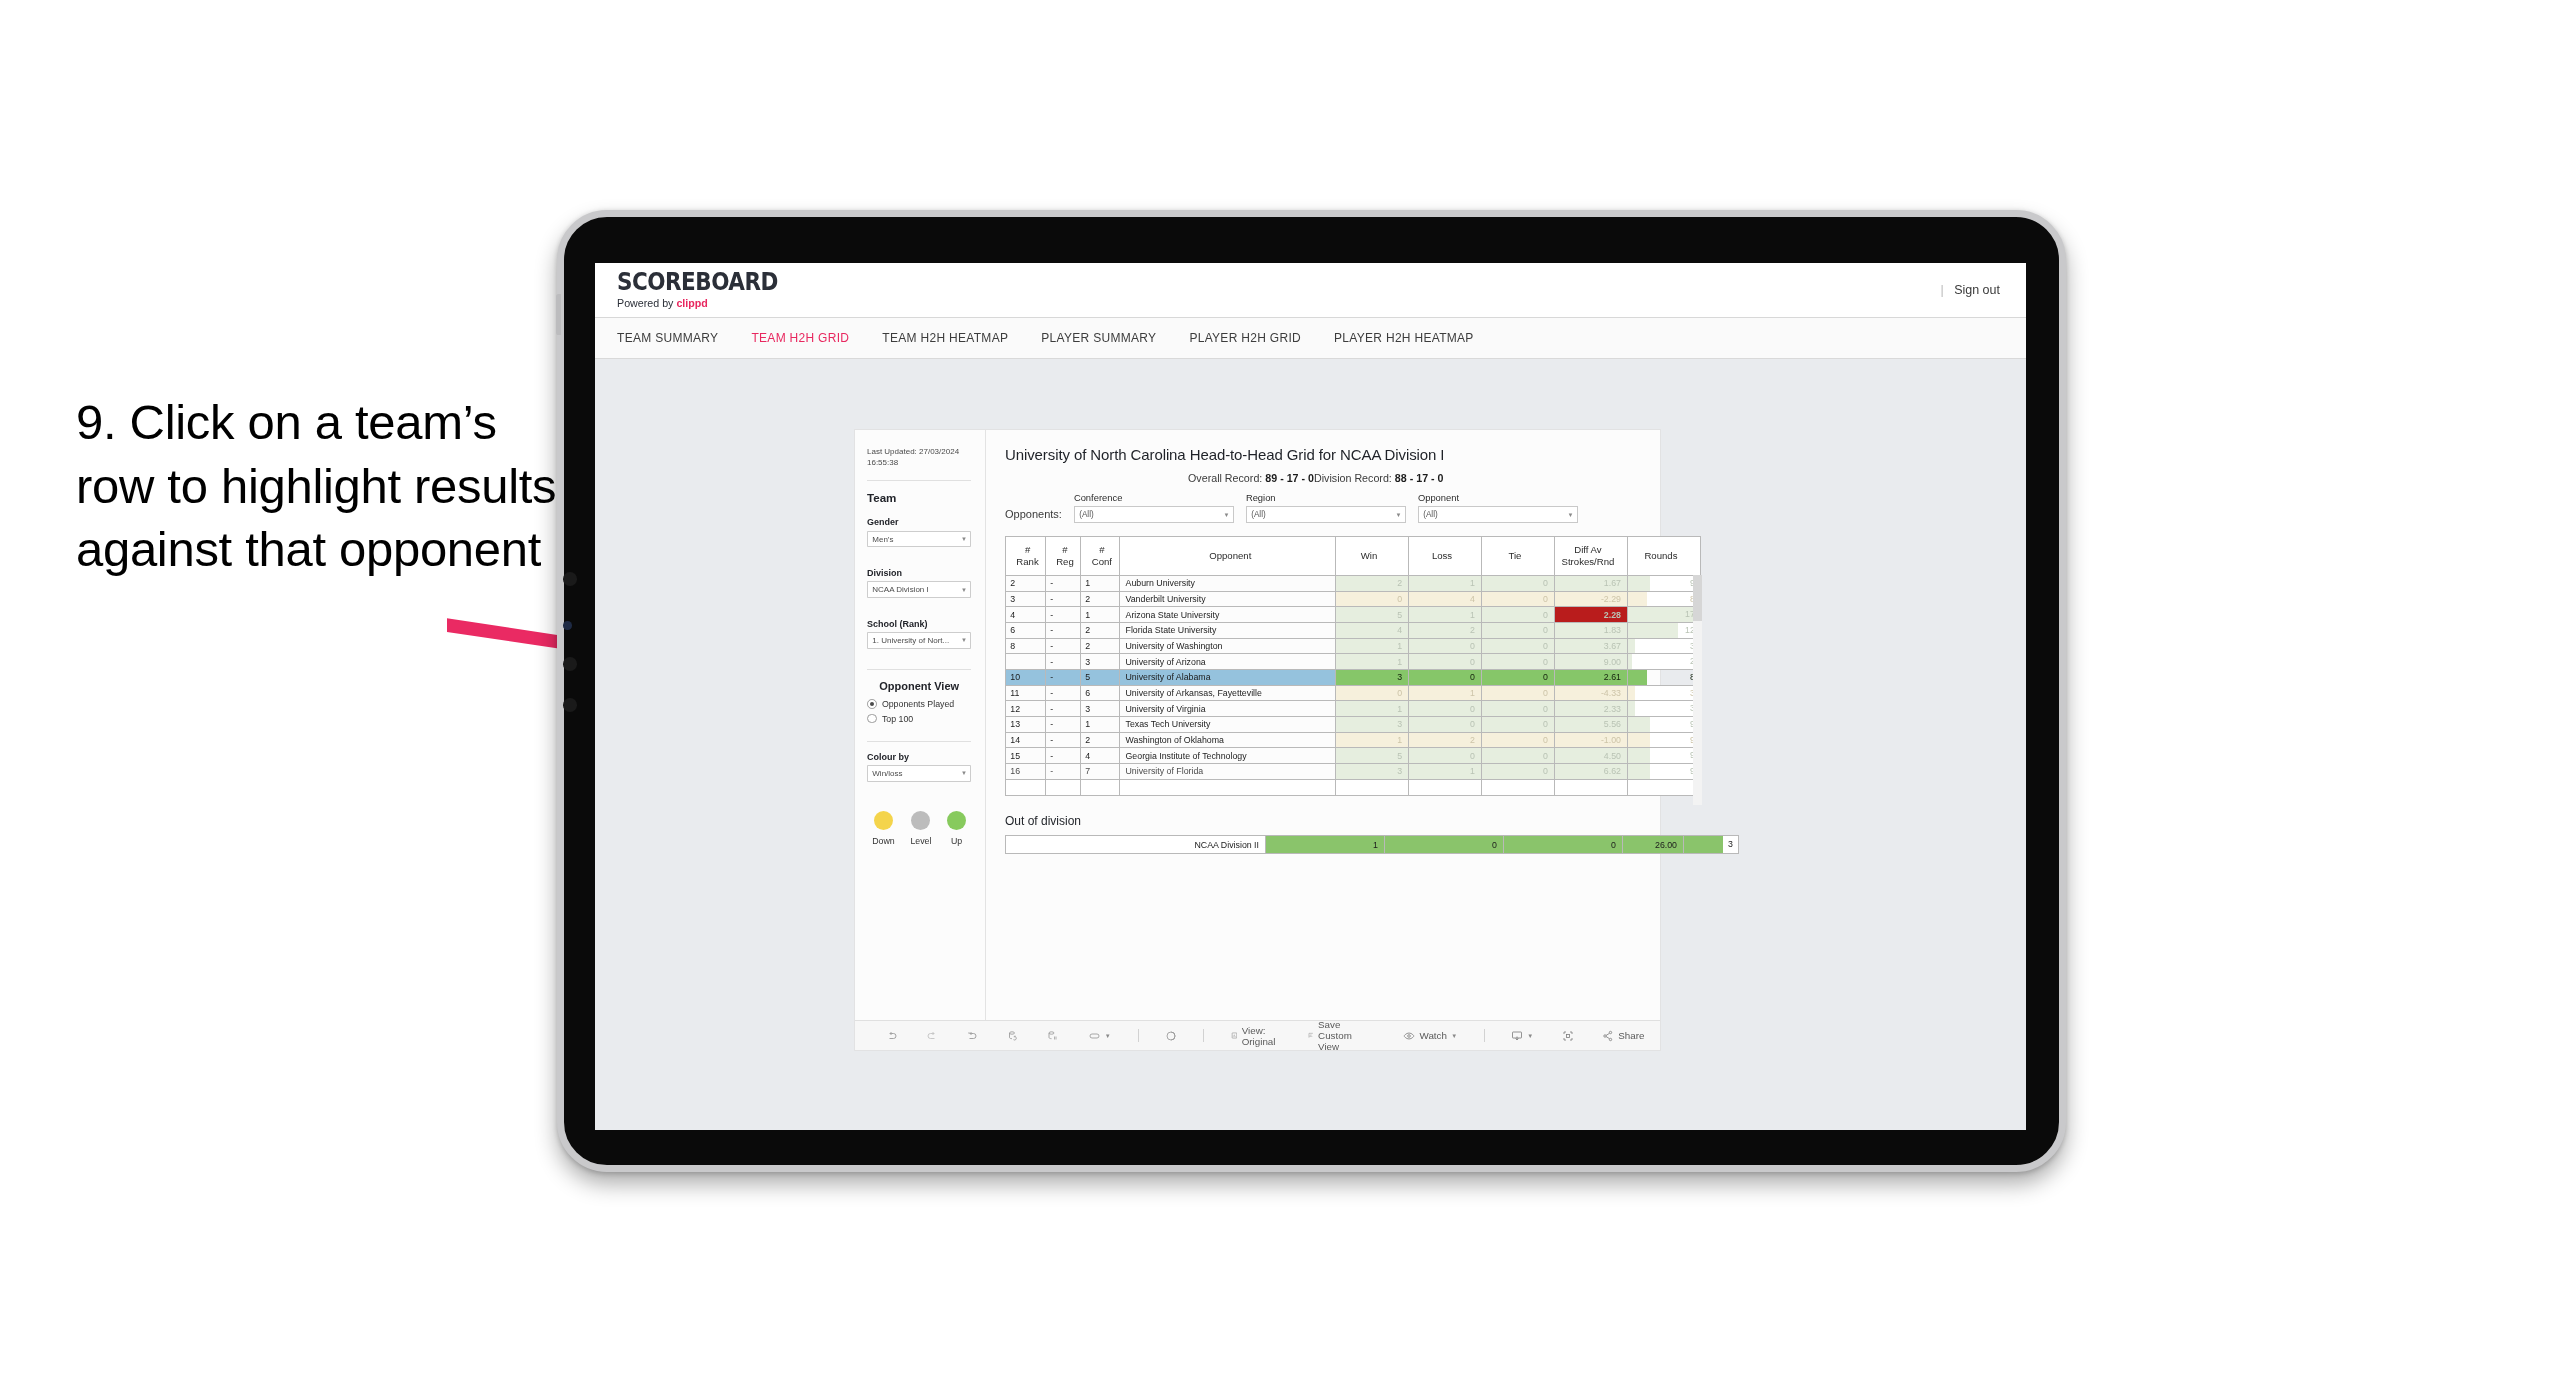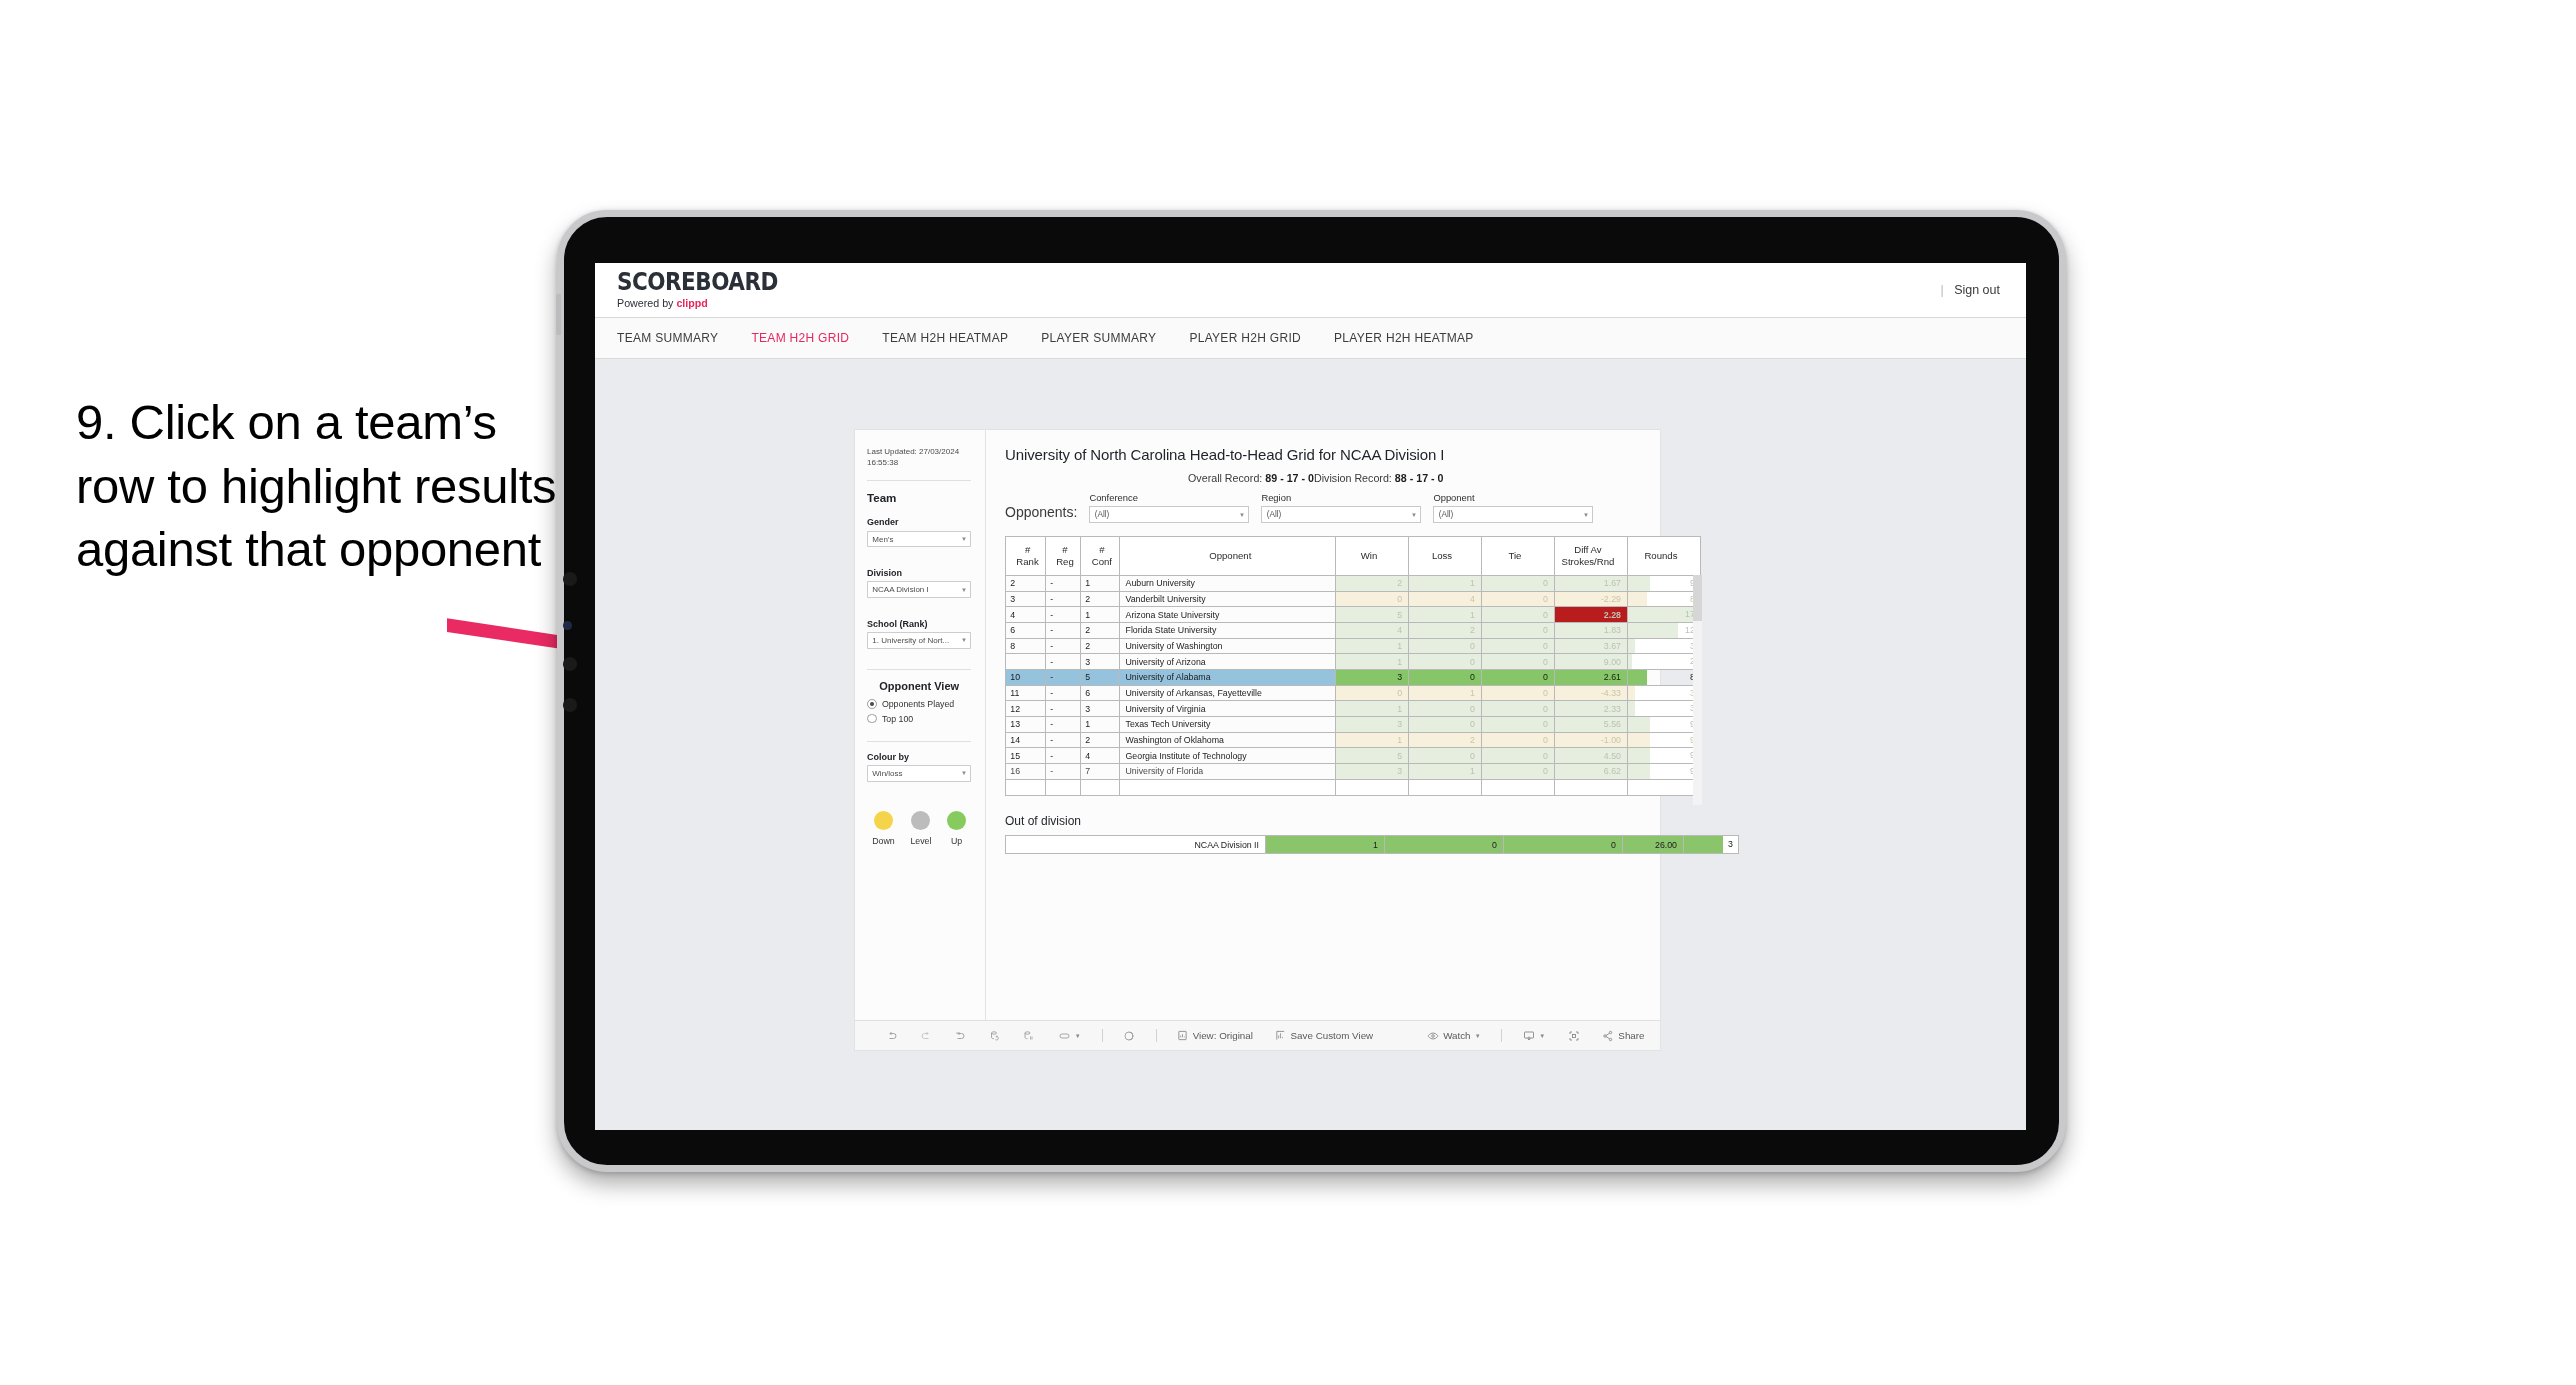--- a/index.html
+++ b/index.html
@@ -114,21 +114,21 @@
   .dot{width:19px;height:19px;border-radius:50%;}
   .lg span{font-size:8.8px;color:#333;}
 
   
   .main{flex:1;padding:15.5px 17px 0 19px;box-sizing:border-box;min-width:0;position:relative;}
   .viz-title{font-size:15px;color:#1f2228;margin:0 0 9.4px 0;font-weight:400;letter-spacing:-0.1px;}
   .records{display:flex;font-size:10.7px;color:#3a3a3a;margin-bottom:8px;text-align:right;}
   .records .r1{width:309px;}
   .records b{color:#1c1c1c;font-weight:700;}
   .filters{display:flex;align-items:flex-end;gap:12px;margin-bottom:13px;}
-  .flab{font-size:14px;color:#3a3a3a;padding-bottom:2.6px;}
+  .flab{font-size:11px;color:#3a3a3a;padding-bottom:2.6px;}
   .fgroup{display:flex;flex-direction:column;width:160px;}
   .fgroup .t{font-size:9.4px;color:#2c2c2c;margin-bottom:3.4px;}
   .fsel{
     height:14.6px;border:0.9px solid #c9c9c9;background:#fff;
     display:flex;align-items:center;justify-content:space-between;
     padding:0 3.4px 0 4.3px;font-size:8.2px;color:#555;cursor:pointer;
   }
 
   
   .tbl-wrap{position:relative;width:696px;}
@@ -165,21 +165,21 @@
   table.ood td{border:0.9px solid #b9b9b9;height:17px;padding:0;}
   .o-lbl{width:253px;text-align:right;padding-right:6px!important;background:#fff;}
   .o-val{width:54px;text-align:right;padding-right:6px!important;background:#8ac46b;}
   .o-rnd{width:54px;padding:0!important;background:#fff;position:relative;}
   .o-rnd .fillbar{position:absolute;left:0;top:0;bottom:0;background:#8ac46b;}
   .o-rnd .txt{position:absolute;left:5.2px;top:0;line-height:17px;}
 
   
   .toolbar{
     height:29px;background:#f7f7f7;border-top:0.9px solid #e0e0e0;
-    display:flex;align-items:center;padding-left:23px;gap:7px;font-size:9.8px;color:#5a5a5a;
+    display:flex;align-items:center;padding-left:23px;gap:13px;font-size:9.8px;color:#5a5a5a;
   }
   .tbtn{display:flex;align-items:center;gap:4.3px;padding:0 7.7px;height:100%;cursor:pointer;}
   .tdiv{width:0.9px;height:13px;background:#d2d2d2;margin:0 6px;}
   .tspacer{flex:1;}
   svg{display:block;}
 </style>
 </head>
 <body>
 
 <div class="stage">

